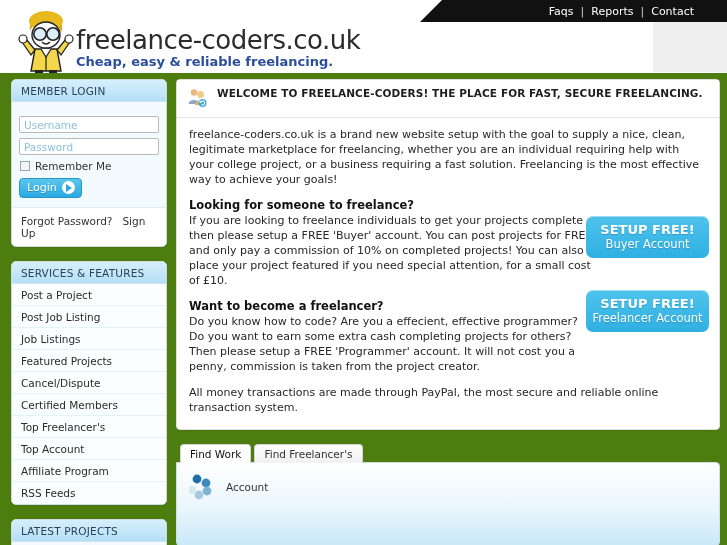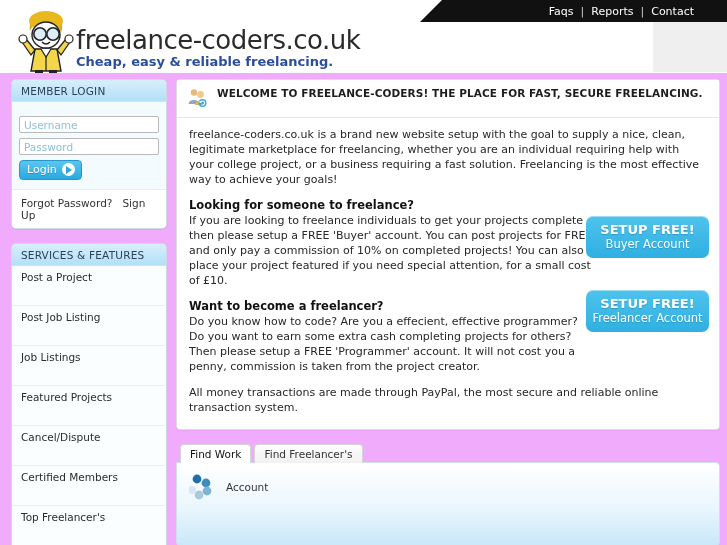--- a/index.html
+++ b/index.html
@@ -82,21 +82,21 @@
   }
   .nav-home-hl {
     position:absolute; top:50px; left:232px; width:58px; height:22px;
     background:#ffffff; border-radius:3px 3px 0 0;
   }
 
   
   .page {
     position: absolute; top: 73px; left: 0;
     width: 727px; height: 472px;
-    background: #f0abfc;
+    background: #4d7c0f;
   }
 
   
   .sidebar { position: absolute; left: 11px; top: 6px; width: 156px; }
   .panel {
     background: #fff;
     border: 1px solid #cfd9e0;
     border-radius: 5px;
     margin-bottom: 14px;
     overflow: hidden;
@@ -139,21 +139,21 @@
     border-top:4px solid transparent;border-bottom:4px solid transparent;
     margin-left:2px;
   }
   .panel-foot {
     background:#fff; border-top:1px solid #e2eef5;
     padding: 7px 9px; font-size:10.5px; color:#333;
   }
   .sidelink { color:#333; text-decoration:none; cursor:pointer; }
 
   .list-item {
-    height: 40px; line-height:22px;
+    height: 22px; line-height:22px;
     padding-left: 9px;
     font-size: 10.5px; color:#2b2b2b;
     background:#fbfeff;
     border-bottom:1px solid #e3f1f8;
     cursor:pointer;
   }
   .list-item:last-child { border-bottom:none; }
 
   
   .content { position:absolute; left: 176px; top: 6px; width: 544px; }
@@ -278,20 +278,24 @@
 
 <div class="page">
 
   <div class="sidebar">
 
     <div class="panel">
       <div class="panel-head">MEMBER LOGIN</div>
       <div class="panel-body">
         <input class="login-input" type="text" placeholder="Username" style="">
         <input class="login-input" type="text" placeholder="Password" style="">
+        <div class="remember-row">
+          <span class="chk"></span>
+          <span class="remember-label">Remember Me</span>
+        </div>
         <div class="login-btn">
           <span>Login</span>
           <span class="play-circle">
               <span class="play-tri"></span>
             </span>
         </div>
       </div>
       <div class="panel-foot">
         <a class="sidelink" href="#">Forgot Password?</a>
         <span>&nbsp;</span>

